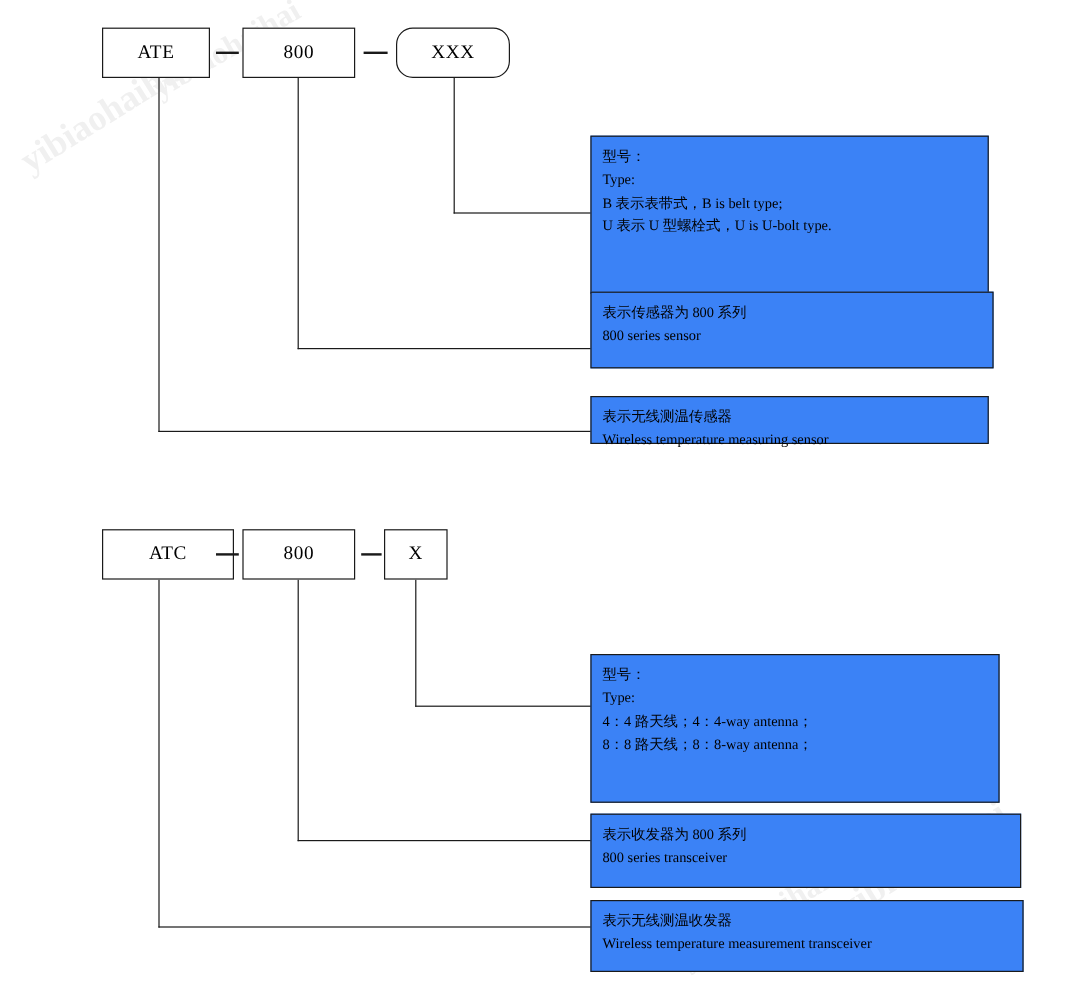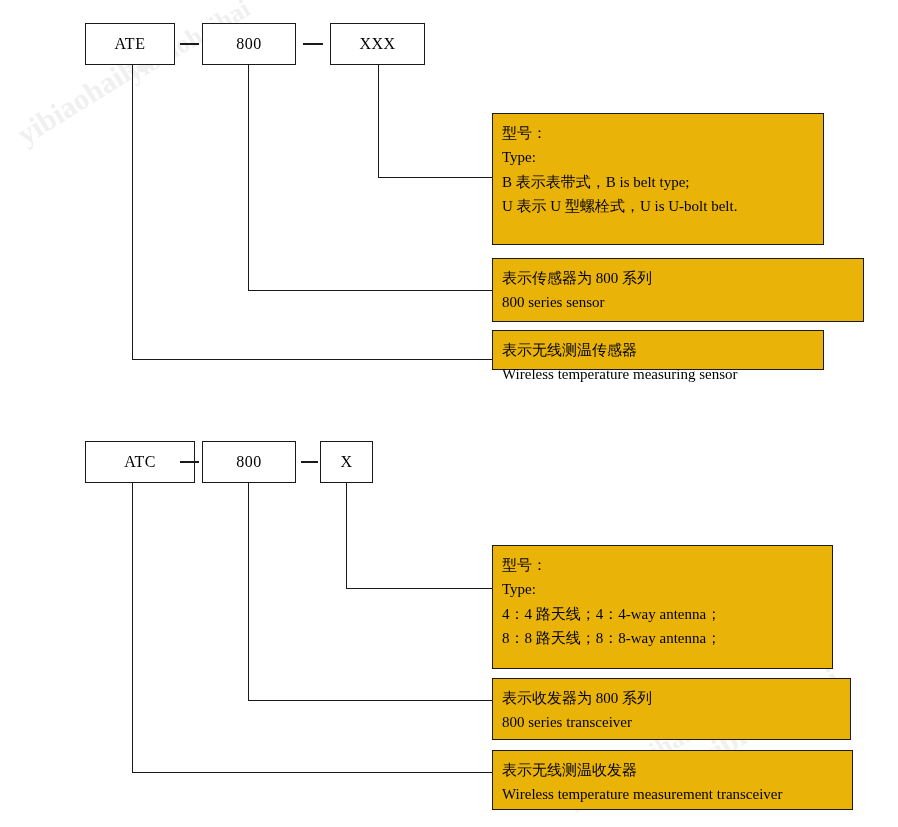--- a/index.html
+++ b/index.html
@@ -58,24 +58,24 @@
     position: absolute;
     height: 0;
     border-top: 2.4px solid #1a1a1a;
     z-index: 3;
   }
 
   
   .desc-box {
     position: absolute;
     border: 1.4px solid #1a1a1a;
-    background: #eab308;
+    background: #3b82f6;
     box-sizing: border-box;
     padding: 7px 0 7px 9px;
-    font-size: 15px;
+    font-size: 12px;
     line-height: 1.62;
     z-index: 3;
   }
   .desc-box .line { white-space: nowrap; }
 
   
   .vline {
     position: absolute;
     width: 0;
     border-left: 1.6px solid #1a1a1a;
@@ -95,39 +95,39 @@
 <div class="wm wm-2">yibiaohaihai</div>
 <div class="wm wm-3">yibiaohaihai</div>
 <div class="wm wm-4">yibiaohaihai</div>
 
 <div class="diagram">
 
   <div class="code-box" style="left:85px; top:23px; width:90px; height:42px;">ATE</div>
   <div class="dash" style="left:180px; top:43px; width:19px;"></div>
   <div class="code-box" style="left:202px; top:23px; width:94px; height:42px;">800</div>
   <div class="dash" style="left:303px; top:43px; width:20px;"></div>
-  <div class="code-box" style="left:330px; top:23px; width:95px; height:42px;">XXX</div>
+  <div class="code-box" style="left:330px; top:23px; width:95px; height:42px;border-radius:14px;">XXX</div>
 
   <div class="vline" style="left:378px; top:65px;  height:113px;"></div>
   <div class="hline" style="left:378px; top:177px; width:115px;"></div>
 
   <div class="vline" style="left:248px; top:65px;  height:226px;"></div>
   <div class="hline" style="left:248px; top:290px; width:245px;"></div>
 
   <div class="vline" style="left:132px; top:65px;  height:295px;"></div>
   <div class="hline" style="left:132px; top:359px; width:361px;"></div>
 
   <div class="desc-box" style="left:492px; top:113px; width:332px; height:132px;">
     <div class="line">型号：</div>
     <div class="line">Type:</div>
     <div class="line">B 表示表带式，B is belt type;</div>
-    <div class="line">U 表示 U 型螺栓式，U is U-bolt belt.</div>
+    <div class="line">U 表示 U 型螺栓式，U is U-bolt type.</div>
   </div>
 
-  <div class="desc-box" style="left:492px; top:258px; width:372px; height:64px;">
+  <div class="desc-box" style="left:492px; top:243px; width:336px; height:64px;">
     <div class="line">表示传感器为 800 系列</div>
     <div class="line">800 series sensor</div>
   </div>
 
   <div class="desc-box" style="left:492px; top:330px; width:332px; height:40px;">
     <div class="line">表示无线测温传感器</div>
     <div class="line">Wireless temperature measuring sensor</div>
   </div>
 
   <div class="code-box" style="left:85px; top:441px; width:110px; height:42px;">ATC</div>

